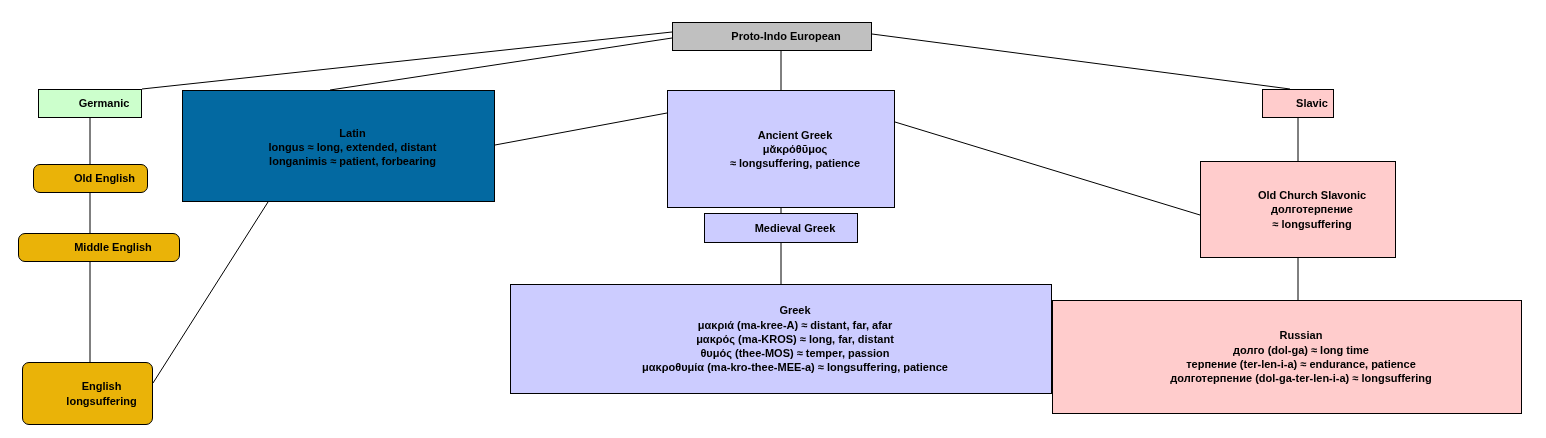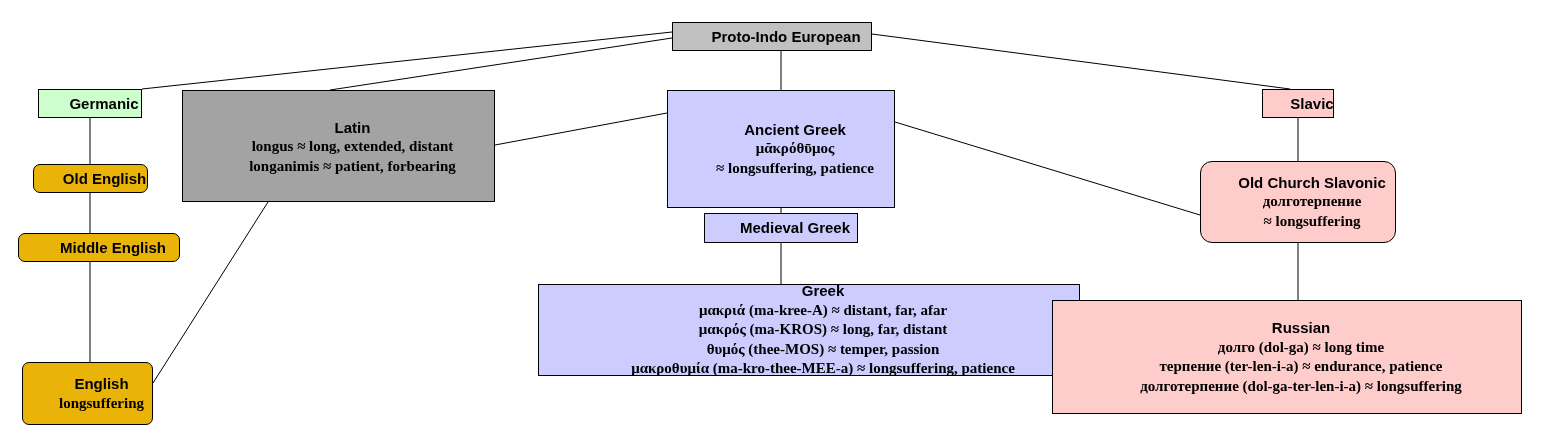--- a/index.html
+++ b/index.html
@@ -23,54 +23,53 @@
     height: 438px;
     pointer-events: none;
   }
   .node {
     position: absolute;
     box-sizing: border-box;
     border: 1px solid #000000;
     text-align: center;
     color: #000000;
     font-weight: bold;
-    font-size: 15px;
+    font-size: 11px;
     line-height: 1.30;
     display: flex;
     flex-direction: column;
     align-items: center;
     justify-content: center;
     white-space: nowrap;
     padding-left: 28px;
   }
   .node .title {
     font-weight: bold;
   }
   .node .line {
     font-weight: bold;
-    font-family: Liberation Serif, serif;
   }
   .n-pie    { background: #c0c0c0; }
   .n-green  { background: #ccffcc; }
   .n-cyan   { background: #eab308; border-radius: 7px; }
-  .n-yellow { background: #a3a3a3; }
+  .n-yellow { background: #0369a1; }
   .n-purple { background: #ccccff; }
   .n-pink   { background: #ffcccc; }
 
   
   #node-pie               { left: 672px;  top: 22px;  width: 200px; height: 29px; }
   #node-germanic          { left: 38px;   top: 89px;  width: 104px; height: 29px; }
   #node-latin             { left: 182px;  top: 90px;  width: 313px; height: 112px; padding-top: 2px; }
   #node-ancient-greek     { left: 667px;  top: 90px;  width: 228px; height: 118px; }
   #node-slavic            { left: 1262px; top: 89px;  width: 72px;  height: 29px; }
   #node-old-english       { left: 33px;   top: 164px; width: 115px; height: 29px; }
-  #node-ocs               { left: 1200px; top: 161px; width: 196px; height: 82px; border-radius: 12px; }
+  #node-ocs               { left: 1200px; top: 161px; width: 196px; height: 97px; }
   #node-middle-english    { left: 18px;   top: 233px; width: 162px; height: 29px; }
   #node-medieval-greek    { left: 704px;  top: 213px; width: 154px; height: 30px; }
-  #node-greek             { left: 510px;  top: 284px; width: 542px; height: 92px; margin-left: 28px; }
+  #node-greek             { left: 510px;  top: 284px; width: 542px; height: 110px; }
   #node-russian           { left: 1052px; top: 300px; width: 470px; height: 114px; text-align: center; }
   #node-english           { left: 22px;   top: 362px; width: 131px; height: 63px; }
 </style>
 </head>
 <body>
 
 <div id="diagram">
 
   <svg id="edges" viewBox="0 0 1546 438" width="1546" height="438">
       <line x1="672" y1="32" x2="142" y2="89" stroke="#000000" stroke-width="1"></line>

